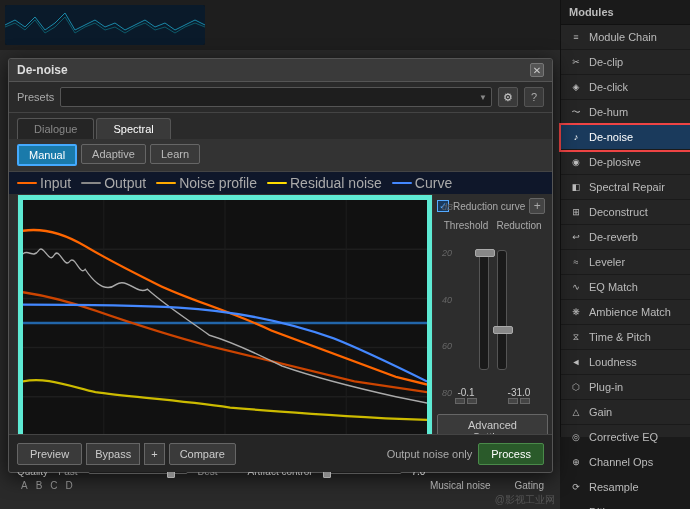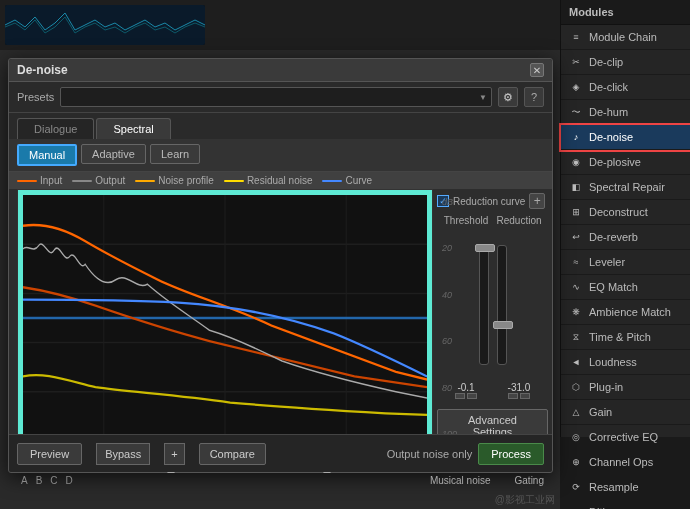--- a/index.html
+++ b/index.html
@@ -247,23 +247,23 @@
       border: 2px solid #44aaff;
       color: #fff;
     }
 
     
     .legend-row {
       display: flex;
       align-items: center;
       padding: 3px 8px;
       gap: 10px;
-      font-size: 10px;
+      font-size: 14px;
       color: #aaa;
-      background: #404040;
+      background: #0f172a;
     }
 
     .legend-item {
       display: flex;
       align-items: center;
       gap: 3px;
     }
 
     .legend-line {
       width: 20px;
@@ -436,21 +436,21 @@
       border-top: 1px solid #444;
       border-radius: 0 0 3px 3px;
       display: flex;
       align-items: center;
       padding: 0 8px;
       justify-content: space-between;
     }
 
     .bottom-left-btns {
       display: flex;
-      gap: 14px;
+      gap: 4px;
       align-items: center;
     }
 
     .preview-btn {
       background: #3a3a3a;
       border: 1px solid #666;
       color: #ccc;
       padding: 4px 12px;
       font-size: 11px;
       cursor: pointer;

